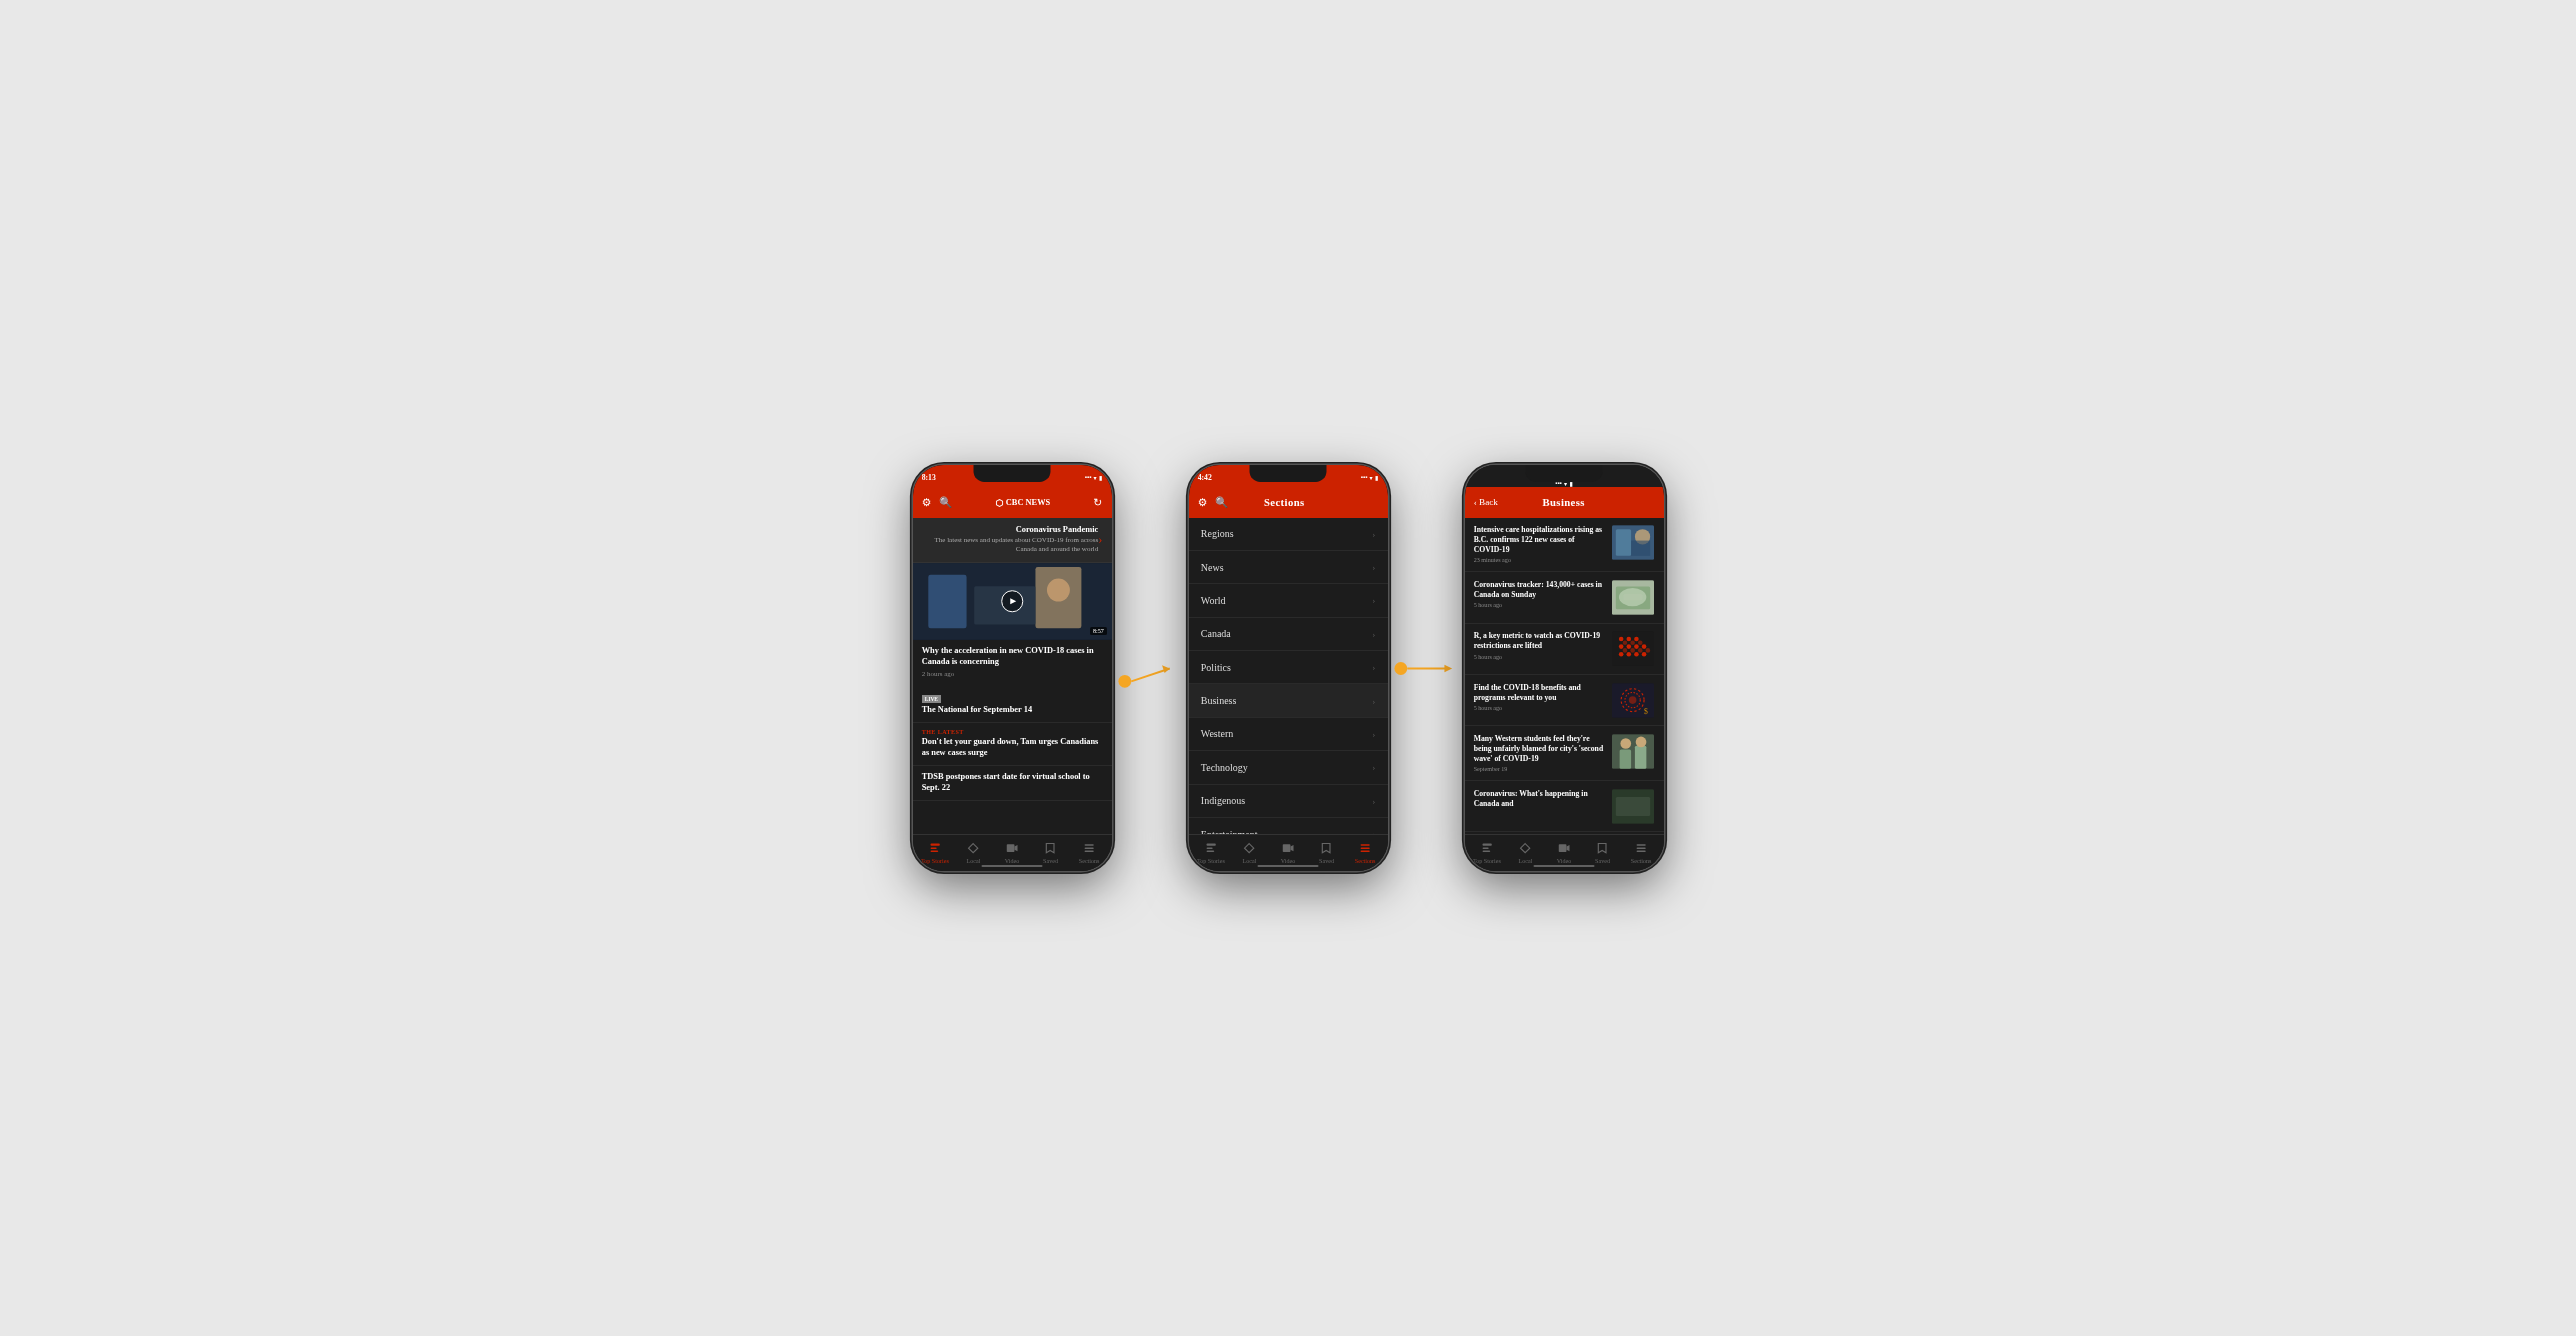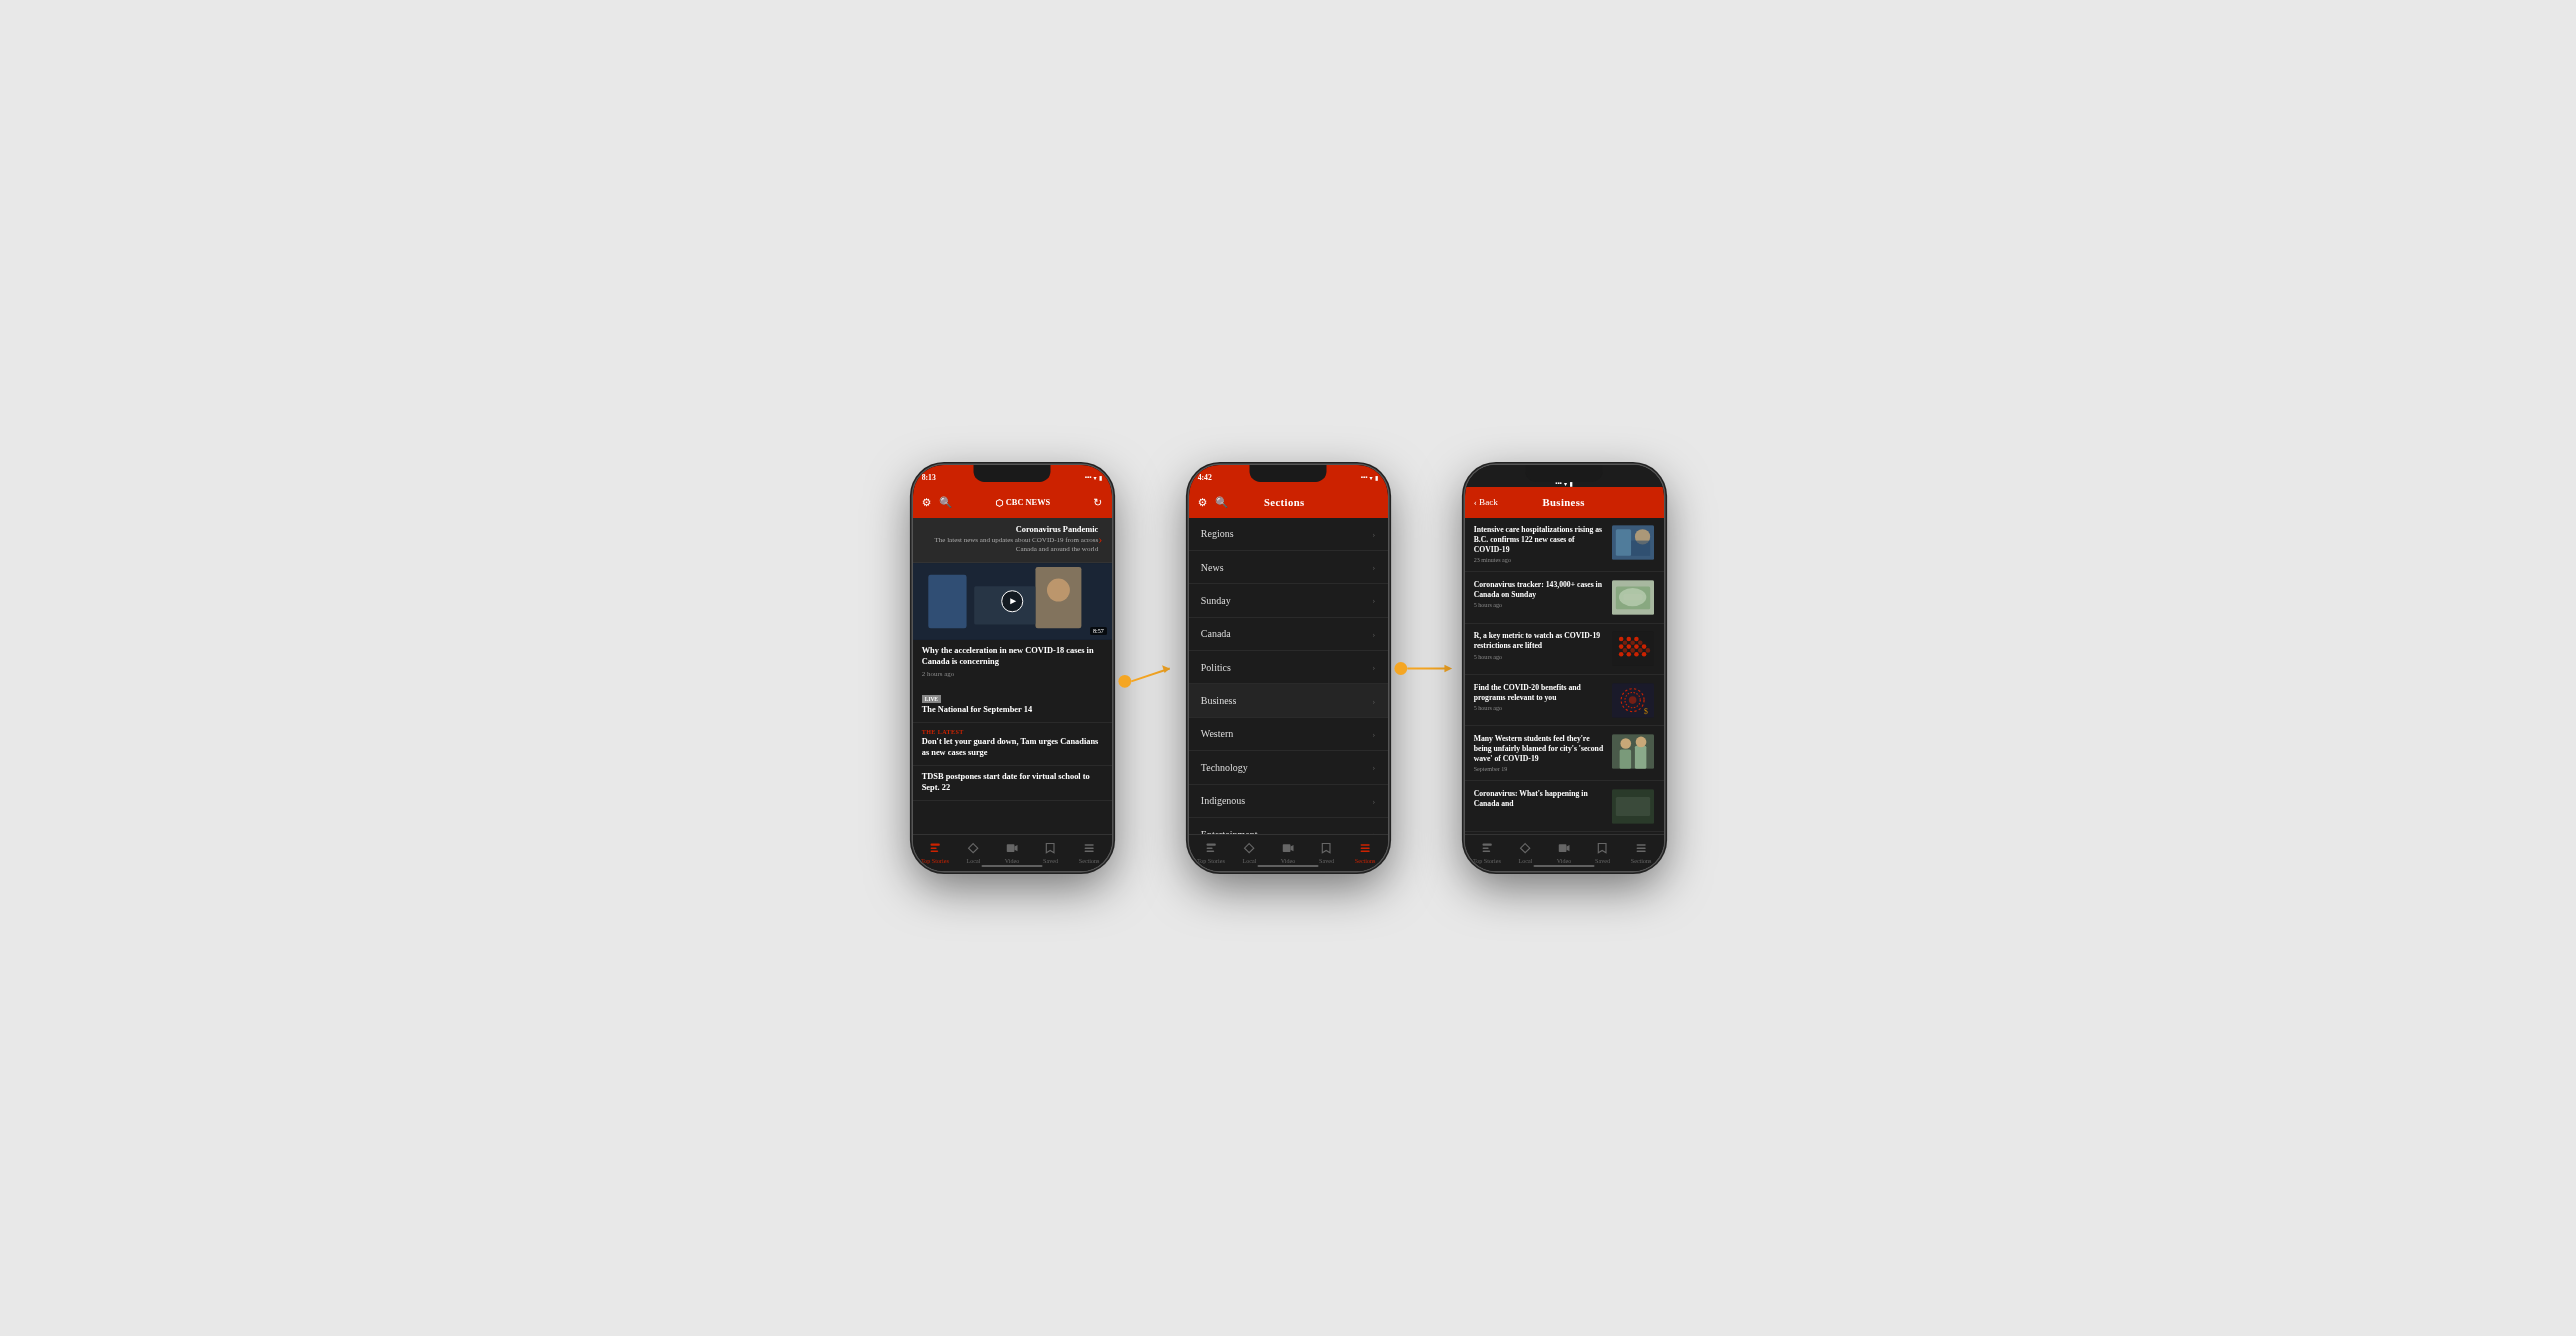--- a/index.html
+++ b/index.html
@@ -583,21 +583,21 @@
 
           <div class="section-item">
             <span class="section-item-label">Regions</span>
             <span class="section-chevron">›</span>
           </div>
           <div class="section-item">
             <span class="section-item-label">News</span>
             <span class="section-chevron">›</span>
           </div>
           <div class="section-item">
-            <span class="section-item-label">Sunday</span>
+            <span class="section-item-label">World</span>
             <span class="section-chevron">›</span>
           </div>
           <div class="section-item">
             <span class="section-item-label">Canada</span>
             <span class="section-chevron">›</span>
           </div>
           <div class="section-item">
             <span class="section-item-label">Politics</span>
             <span class="section-chevron">›</span>
           </div>
@@ -768,21 +768,21 @@
                 <circle cx="17" cy="25" r="3" fill="#cc2200" opacity="0.5"></circle>
                 <circle cx="27" cy="25" r="3" fill="#cc2200" opacity="0.5"></circle>
                 <circle cx="37" cy="25" r="3" fill="#cc2200" opacity="0.5"></circle>
                 <circle cx="47" cy="25" r="3" fill="#cc2200" opacity="0.5"></circle>
               </svg>
             </div>
           </div>
 
           <div class="article-item">
             <div class="article-text">
-              <h3>Find the COVID-20 benefits and programs relevant to you</h3>
+              <h3>Find the COVID-18 benefits and programs relevant to you</h3>
               <p>5 hours ago</p>
             </div>
             <div class="article-thumb">
               <svg width="42" height="35" viewBox="0 0 55 45" xmlns="http://www.w3.org/2000/svg">
                 <rect width="55" height="45" fill="#1a1a2a"></rect>
 
                 <circle cx="27" cy="22" r="15" fill="none" stroke="#cc2200" stroke-width="1.5" stroke-dasharray="3,3"></circle>
                 <circle cx="27" cy="22" r="10" fill="none" stroke="#cc2200" stroke-width="1.5" stroke-dasharray="2,2"></circle>
                 <circle cx="27" cy="22" r="5" fill="#cc2200" opacity="0.5"></circle>
                 <text x="42" y="40" font-size="10" fill="#cc8800">$</text>

